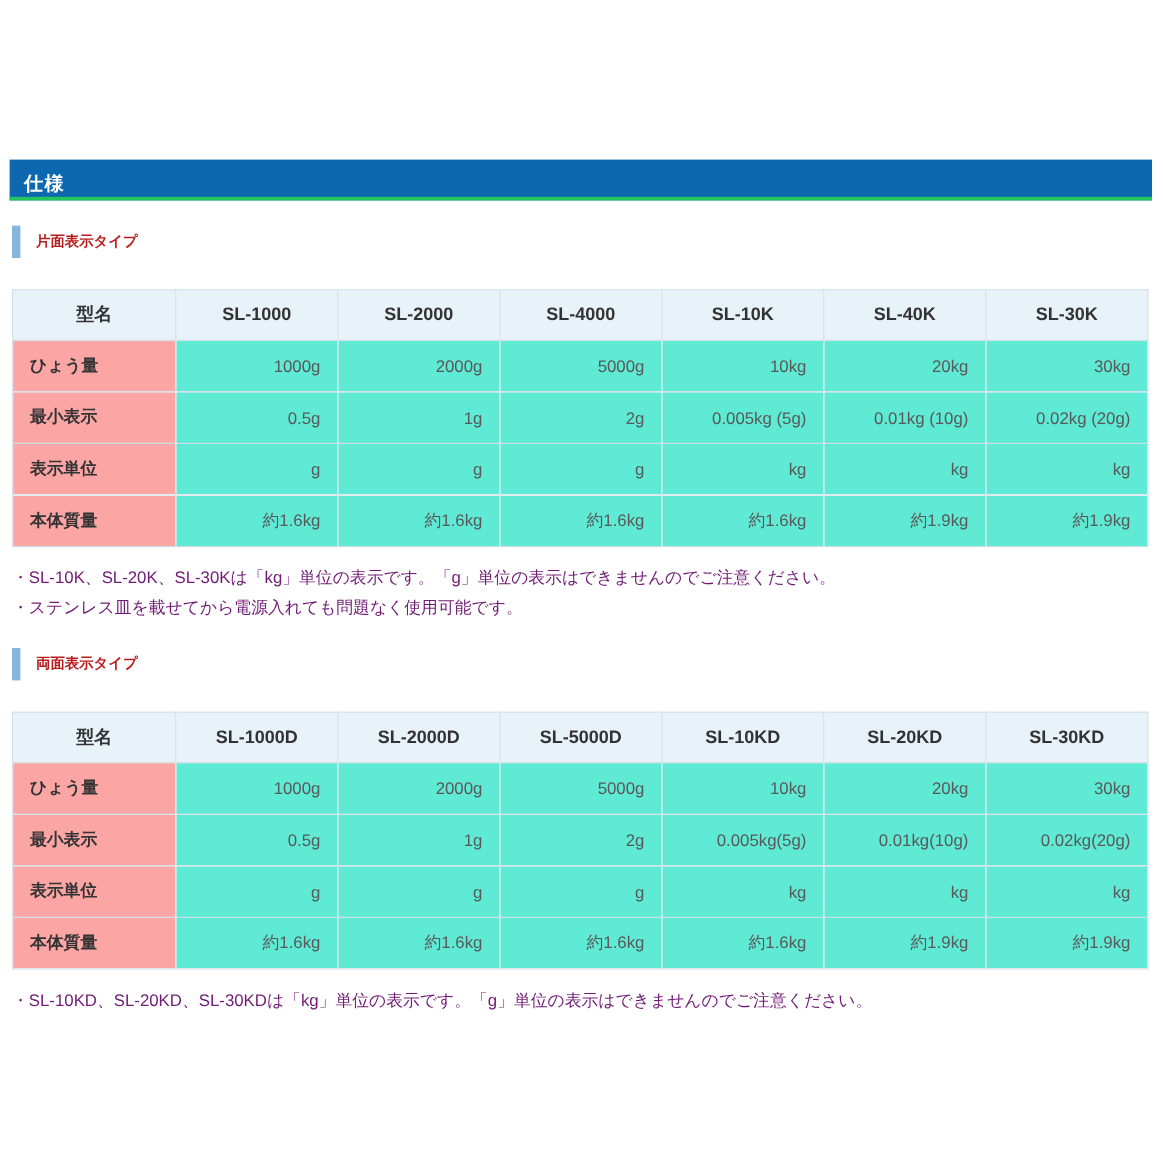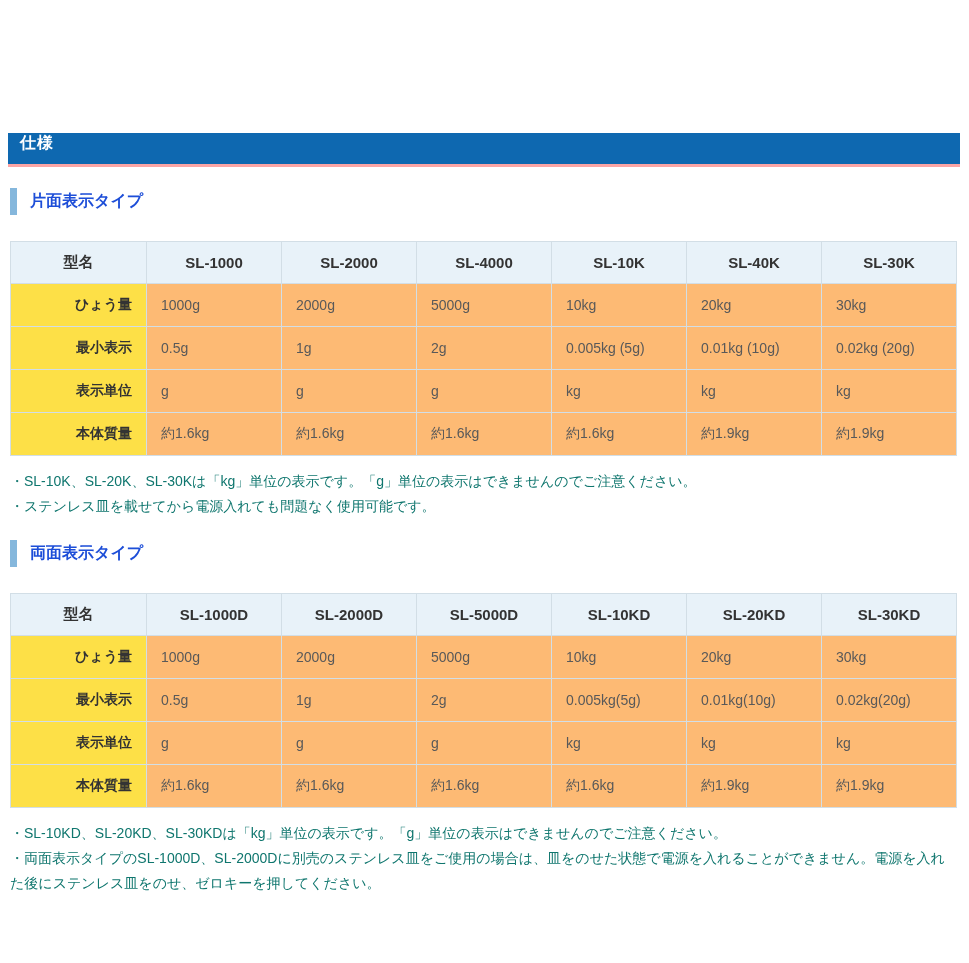--- a/index.html
+++ b/index.html
@@ -8,40 +8,40 @@
     width:969px; height:963px; overflow:hidden;
     font-family:"Liberation Sans","DejaVu Sans",sans-serif;
     color:#555;
   }
   .content { padding:133px 10px 0 10px; width:969px; }
 
   
   .spec-bar {
     margin-left:-2px; margin-right:-1px;
     background:#0e68b0;
-    border-bottom:3px solid #fca5a5;
+    border-bottom:3px solid #22c55e;
     height:34px;
-    display:flex; align-items:flex-start;
+    display:flex; align-items:flex-end;
     padding-left:12px;
   }
   .spec-bar h2 {
     color:#ffffff; font-size:16px; font-weight:bold; letter-spacing:1px;
   }
 
   
   .subsection-title {
     display:flex; align-items:center;
     margin-top:21px; margin-bottom:26px;
     height:27px;
   }
   .subsection-title .marker {
     width:7px; height:27px; background:#85b7dc; margin-right:13px; flex:0 0 auto;
   }
   .subsection-title .label {
-    font-size:16px; font-weight:bold; color:#1d4ed8;
+    font-size:12px; font-weight:bold; color:#b91c1c;
   }
 
   
   table.spec {
     width:947px; border-collapse:collapse; table-layout:fixed;
     font-size:14px;
     padding-left:28px;
   }
   table.spec col.c-label { width:136px; }
   table.spec th, table.spec td {
@@ -49,28 +49,28 @@
     height:43px;
     padding:4px 14px;
     vertical-align:middle;
     overflow:hidden; white-space:nowrap;
   }
   table.spec thead th {
     background:#e8f2f9; color:#333; font-weight:bold;
     text-align:center; font-size:15px; height:42px;
   }
   table.spec td.row-label {
-    background:#fde047; color:#333; font-weight:bold; text-align:right;
-  }
-  table.spec td.cell { background:#fdba74; color:#595959; text-align:left; }
+    background:#fca5a5; color:#333; font-weight:bold; text-align:left;
+  }
+  table.spec td.cell { background:#5eead4; color:#595959; text-align:right; }
 
   
   .notes { margin-top:13px; margin-bottom:5px; }
   .note-line {
-    font-size:14px; color:#0f766e; line-height:25px;
+    font-size:14px; color:#701a75; line-height:25px;
   }
 </style>
 </head>
 <body>
 
 <div class="content">
 
   <div class="spec-bar">
     <h2>仕様</h2>
   </div>
@@ -207,16 +207,15 @@
         <td class="cell">約1.6kg</td>
         <td class="cell">約1.6kg</td>
         <td class="cell">約1.9kg</td>
         <td class="cell">約1.9kg</td>
       </tr>
     </tbody>
   </table>
 
   <div class="notes">
     <div class="note-line">・SL-10KD、SL-20KD、SL-30KDは「kg」単位の表示です。「g」単位の表示はできませんのでご注意ください。</div>
-    <div class="note-line">・両面表示タイプのSL-1000D、SL-2000Dに別売のステンレス皿をご使用の場合は、皿をのせた状態で電源を入れることができません。電源を入れた後にステンレス皿をのせ、ゼロキーを押してください。</div>
   </div>
 
 </div>
 
 </body></html>

